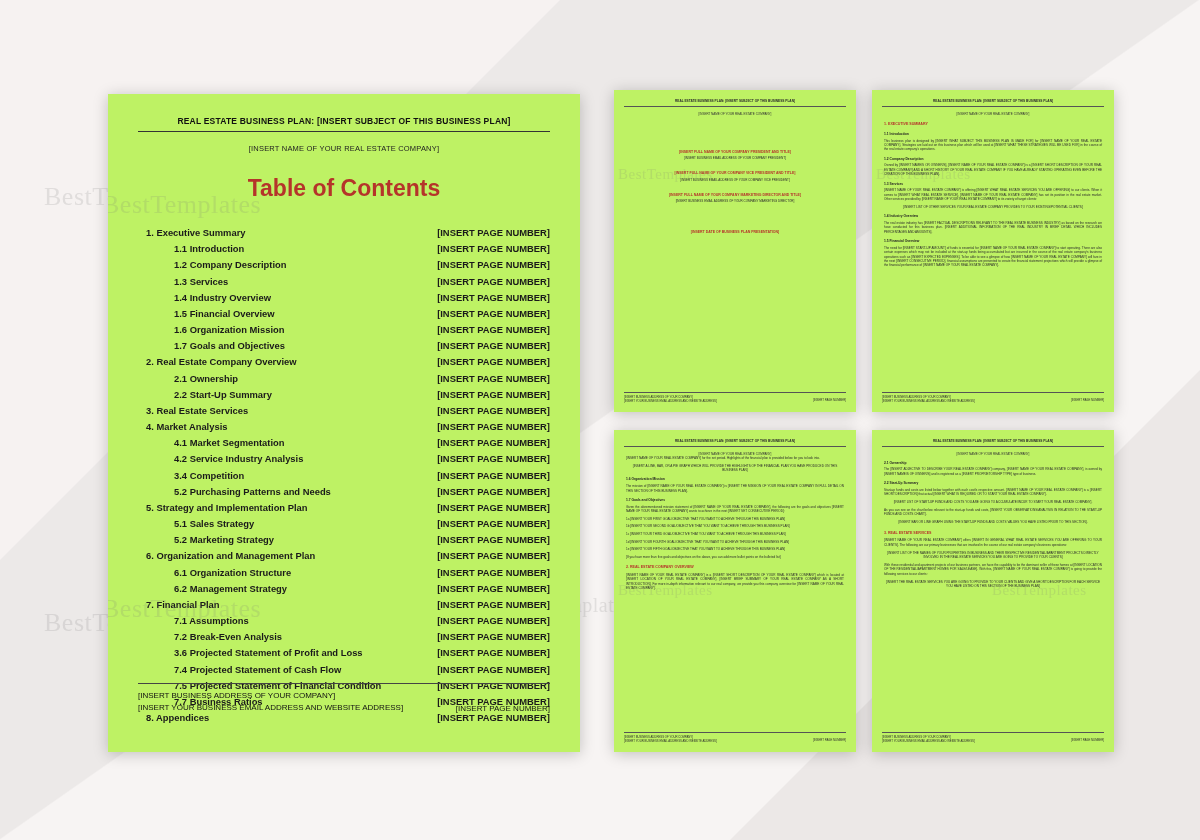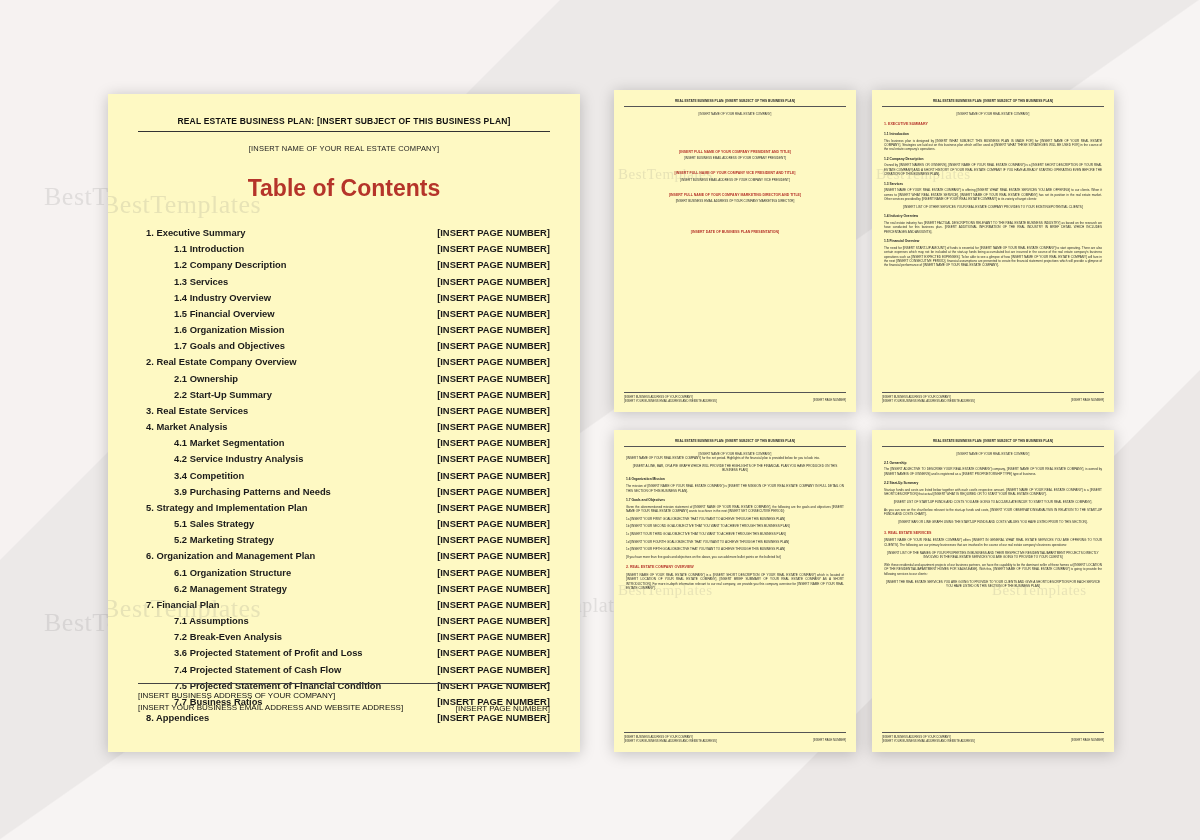--- a/index.html
+++ b/index.html
@@ -19,21 +19,21 @@
     position:absolute;top:0;left:0;width:0;height:0;
     border-left:560px solid #f6f2f1;border-bottom:560px solid transparent;
   }
   .bg-tri2{
     position:absolute;right:0;bottom:0;width:0;height:0;
     border-right:470px solid #ece8e7;border-top:470px solid transparent;
   }
 
   
   .page{
-    position:absolute;background:#fef9c3;
+    position:absolute;background:#bef264;
     box-shadow:0 2px 14px rgba(0,0,0,.22);
     overflow:hidden;
   }
 
   
   .wm{
     position:absolute;color:rgba(120,120,120,.17);
     font-family:Liberation Serif, serif;
     font-size:26px;letter-spacing:.5px;white-space:nowrap;
     pointer-events:none;user-select:none;
@@ -189,21 +189,21 @@
         </div>
         <div class="toc-row lvl2">
           <span class="t">4.2 Service Industry Analysis</span>
           <span class="p">[INSERT PAGE NUMBER]</span>
         </div>
         <div class="toc-row lvl2">
           <span class="t">3.4 Competition</span>
           <span class="p">[INSERT PAGE NUMBER]</span>
         </div>
         <div class="toc-row lvl2">
-          <span class="t">3.9 Purchasing Patterns and Needs</span>
+          <span class="t">5.2 Purchasing Patterns and Needs</span>
           <span class="p">[INSERT PAGE NUMBER]</span>
         </div>
         <div class="toc-row lvl1">
           <span class="t">5. Strategy and Implementation Plan</span>
           <span class="p">[INSERT PAGE NUMBER]</span>
         </div>
         <div class="toc-row lvl2">
           <span class="t">5.1 Sales Strategy</span>
           <span class="p">[INSERT PAGE NUMBER]</span>
         </div>

